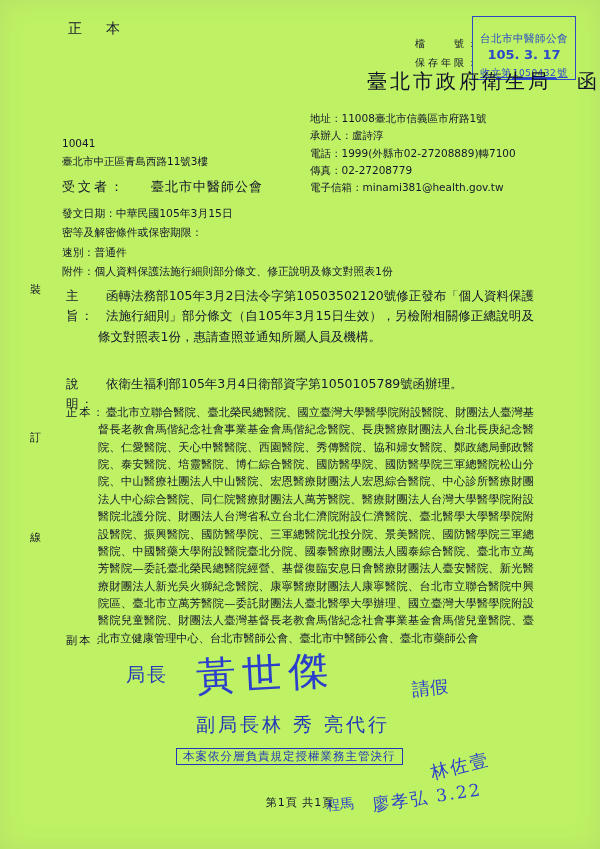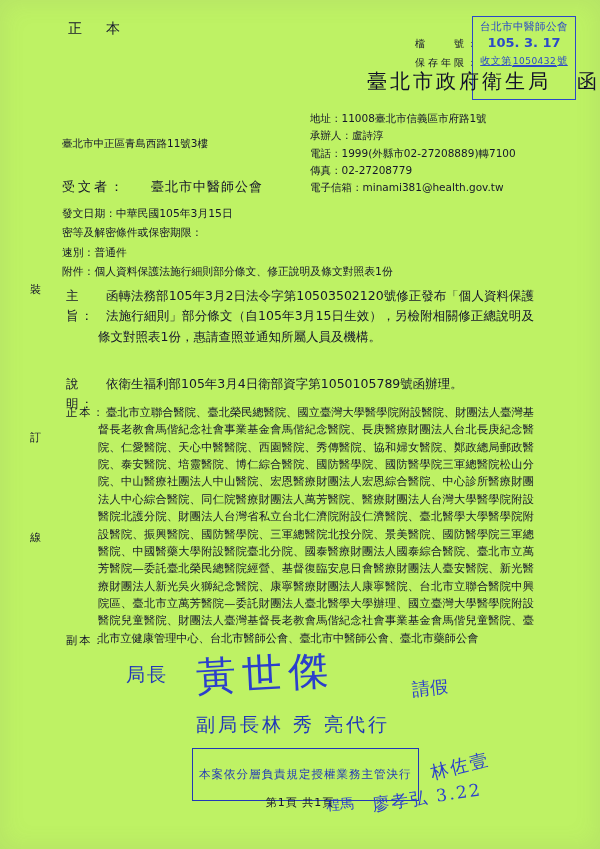--- a/index.html
+++ b/index.html
@@ -54,27 +54,27 @@
   }
   .filebox .lbl {
     letter-spacing: 3px;
   }
 
   .stamp {
     position: absolute;
     right: 24px;
     top: 16px;
     width: 104px;
-    height: 84px;
+    height: 64px;
     border: 1.6px solid #2b49c9;
     color: #2b49c9;
     box-sizing: border-box;
     font-size: 10px;
     text-align: center;
-    padding-top: 2px;
+    padding-top: 14px;
     line-height: 1.35;
   }
   .stamp .s-title {
     font-size: 10.5px;
     letter-spacing: 0.5px;
   }
   .stamp .s-date {
     font-size: 13px;
     font-weight: bold;
     margin-top: 1px;
@@ -220,26 +220,26 @@
     position: absolute;
     left: 196px;
     top: 62px;
     font-size: 19px;
     color: #2238b8;
     letter-spacing: 3px;
     font-family: "DejaVu Serif", "Liberation Serif", serif;
   }
   .sig-note {
     position: absolute;
-    left: 192px;
+    left: 176px;
     top: 98px;
     font-size: 11.5px;
     color: #2238b8;
     border: 1.4px solid #2238b8;
-    padding: 18px 6px;
+    padding: 0 6px;
     letter-spacing: 1px;
   }
   .scribble {
     position: absolute;
     color: #2b3fcc;
     font-family: "DejaVu Serif", "Liberation Serif", serif;
   }
   .scribble.s1 {
     left: 430px;
     top: 104px;
@@ -302,20 +302,21 @@
 
   <div class="contact">
     <div>地址：11008臺北市信義區市府路1號</div>
     <div>承辦人：盧詩淳</div>
     <div>電話：1999(外縣市02-27208889)轉7100</div>
     <div>傳真：02-27208779</div>
     <div>電子信箱：minami381@health.gov.tw</div>
   </div>
 
   <div class="recipient-addr">
+    <div>10041</div>
     <div>臺北市中正區青島西路11號3樓</div>
   </div>
 
   <div class="recv-line">
     <span class="lbl">受文者：</span><span class="val">臺北市中醫師公會</span>
   </div>
 
   <div class="meta">
     <div>發文日期：中華民國105年3月15日</div>
     <div>密等及解密條件或保密期限：</div>

